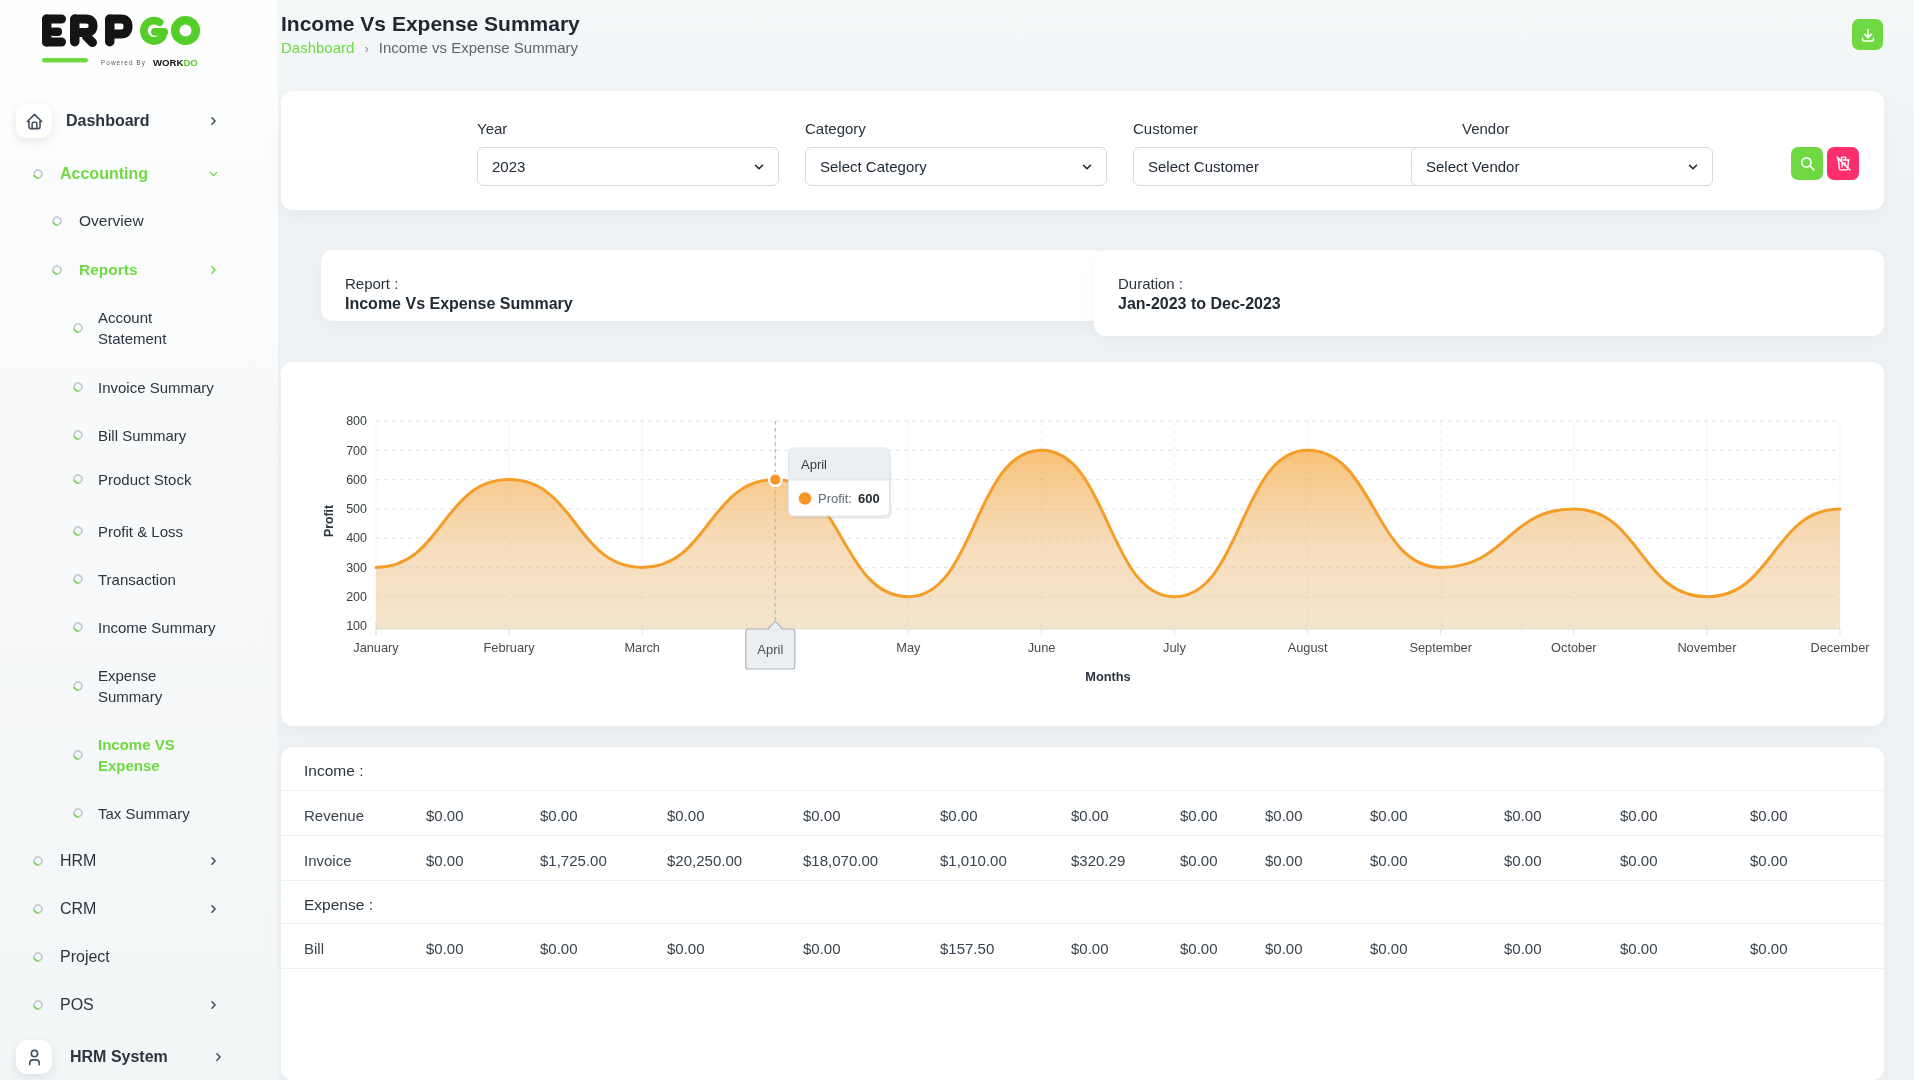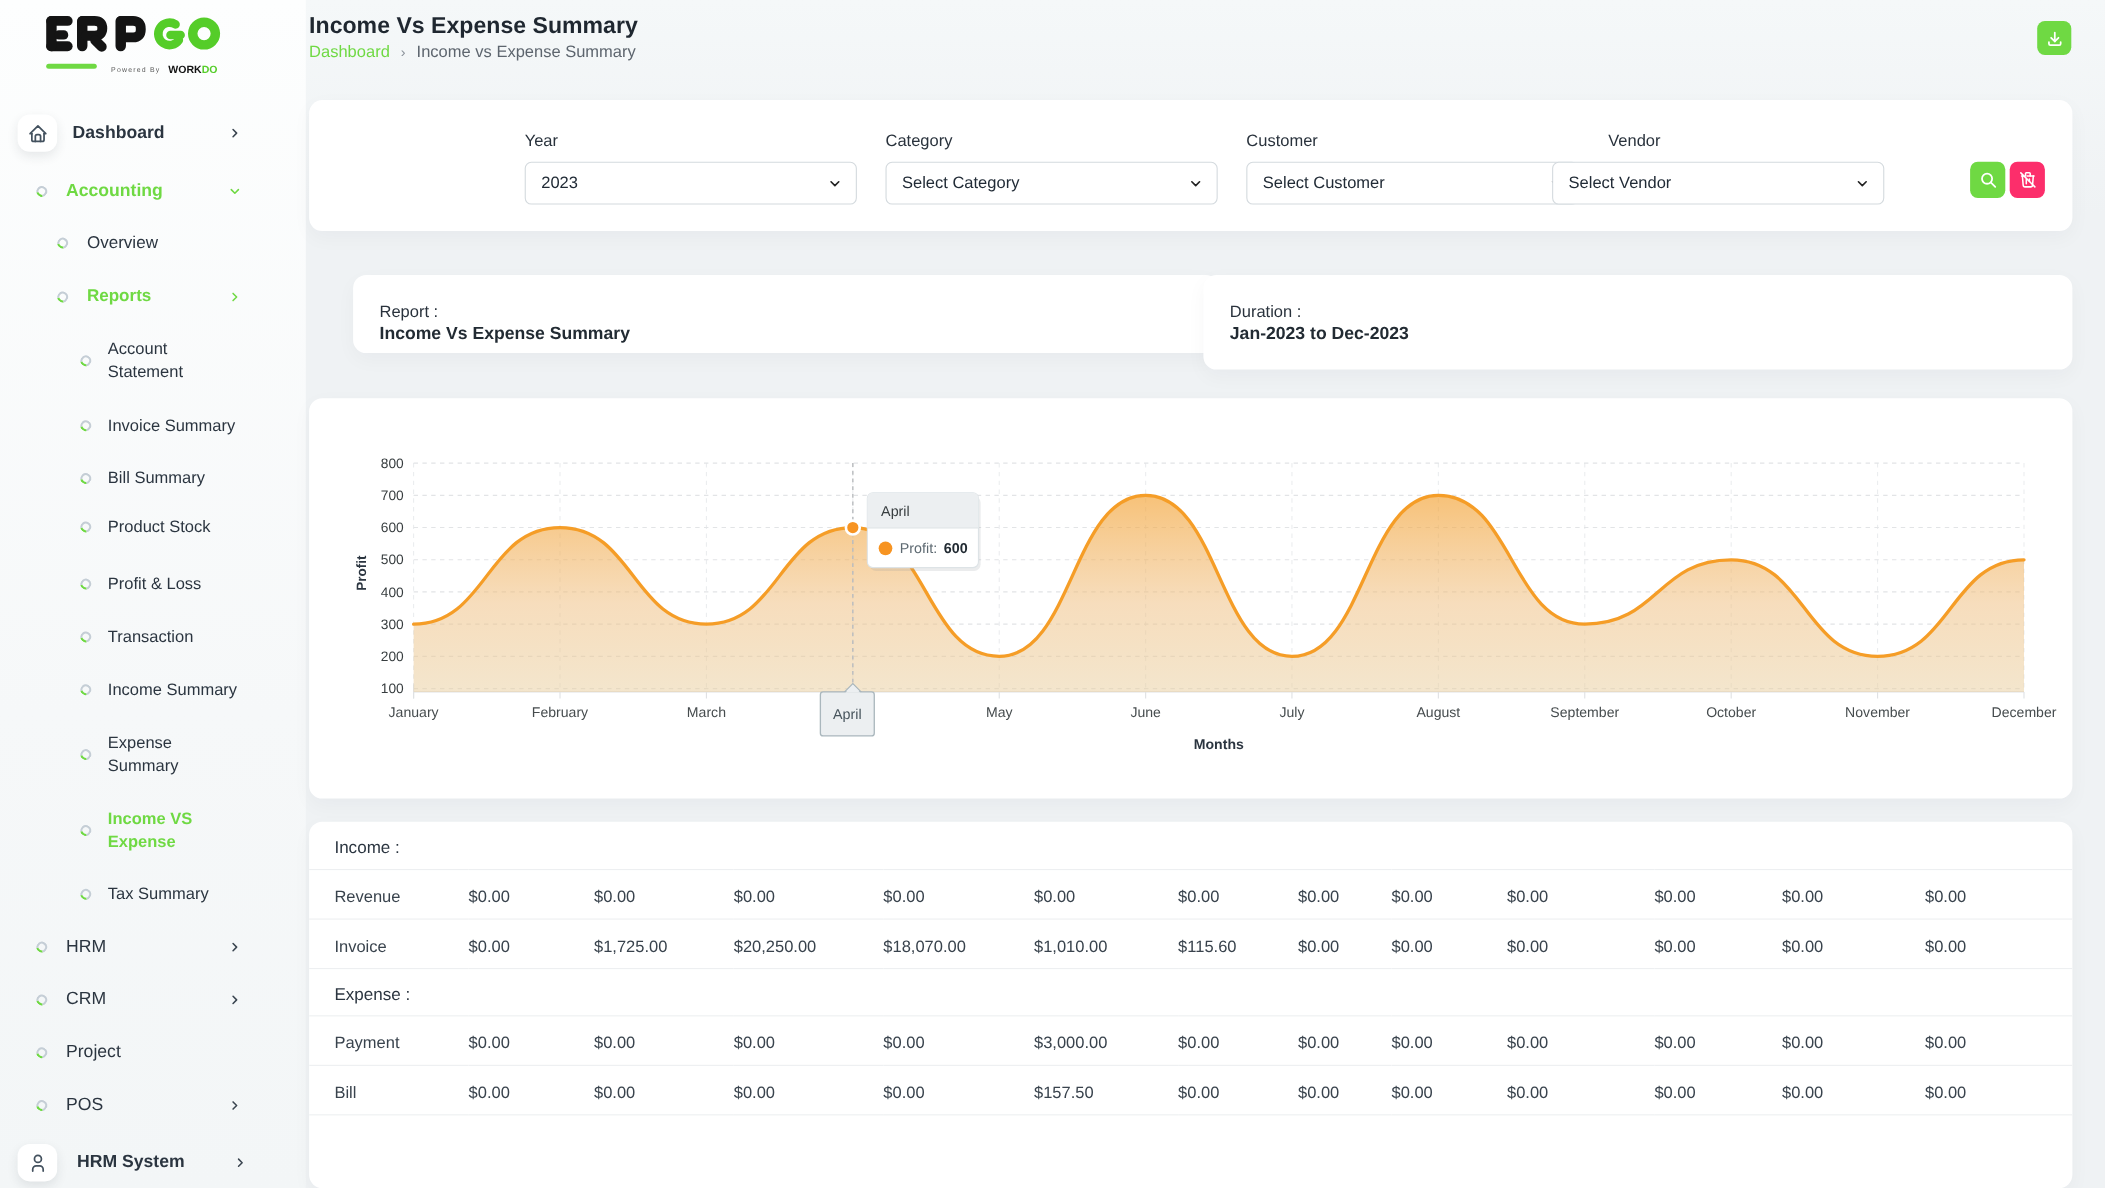--- a/index.html
+++ b/index.html
@@ -350,47 +350,32 @@
           <td>$0.00</td>
           <td>$0.00</td>
         </tr>
     <tr>
           <td>Invoice</td>
           <td>$0.00</td>
           <td>$1,725.00</td>
           <td>$20,250.00</td>
           <td>$18,070.00</td>
           <td>$1,010.00</td>
-          <td>$115.60</td>
+          <td>$320.29</td>
           <td>$0.00</td>
           <td>$0.00</td>
           <td>$0.00</td>
           <td>$0.00</td>
           <td>$0.00</td>
           <td>$0.00</td>
         </tr>
     <tr class="cr">
           <td class="cat" colspan="13">Expense :</td>
         </tr>
     <tr>
-          <td>Payment</td>
-          <td>$0.00</td>
-          <td>$0.00</td>
-          <td>$0.00</td>
-          <td>$0.00</td>
-          <td>$3,000.00</td>
-          <td>$0.00</td>
-          <td>$0.00</td>
-          <td>$0.00</td>
-          <td>$0.00</td>
-          <td>$0.00</td>
-          <td>$0.00</td>
-          <td>$0.00</td>
-        </tr>
-    <tr>
           <td>Bill</td>
           <td>$0.00</td>
           <td>$0.00</td>
           <td>$0.00</td>
           <td>$0.00</td>
           <td>$157.50</td>
           <td>$0.00</td>
           <td>$0.00</td>
           <td>$0.00</td>
           <td>$0.00</td>

